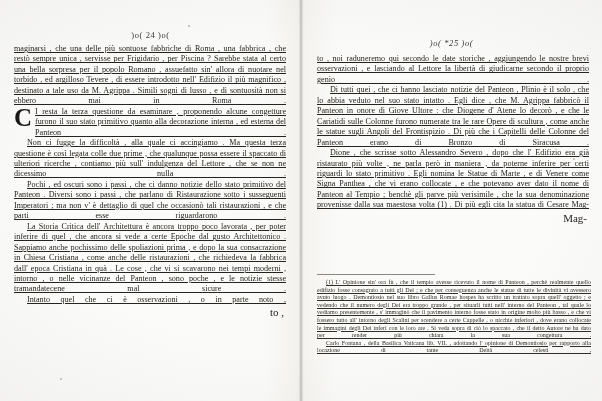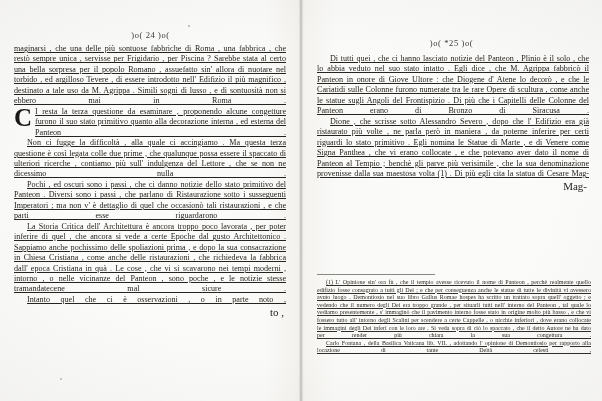--- a/index.html
+++ b/index.html
@@ -16,21 +16,21 @@
   }
   .gutter{position:absolute;left:299px;top:0;width:4px;height:401px;
     background:linear-gradient(90deg,rgba(120,116,108,0.0),rgba(120,116,108,0.38),rgba(120,116,108,0.0));}
   .page{position:absolute;top:8px;height:401px;width:301px;}
   .page.left{left:0;}
   .page.right{left:301px;}
 
   .hdr{position:absolute;width:100%;text-align:center;
        font-size:8.5px;letter-spacing:.6px;color:#3a3733;}
   .left .hdr{top:22px;}
-  .right .hdr{top:30px;}
+  .right .hdr{top:30px;font-style:italic;}
 
   .col{position:absolute;}
   .left .col{left:14px;top:36px;width:272px;}
   .right .col{left:16px;top:46px;width:272px;}
 
   p{margin:0;font-size:8.1px;line-height:10.45px;
     text-align:justify;text-align-last:justify;
     word-spacing:.4px;color:#27241f;text-decoration:underline;}
   p.ind{text-indent:13px;}
   p + p{margin-top:0;}
@@ -82,20 +82,21 @@
     </div>
 
     <div class="speck" style="left:60px;top:370px;width:2px;height:2px;"></div>
     <div class="speck" style="left:188px;top:17px;width:1.5px;height:1.5px;"></div>
   </div>
 
   <div class="page right">
     <div class="hdr">)o( *25 )o(</div>
 
     <div class="col">
+      <p>to , noi raduneremo qui secondo le date storiche , aggiungendo le nostre brevi osservazioni , e lasciando al Lettore la libertà di giudicarne secondo il proprio genio .</p>
       <p class="ind">Di tutti quei , che ci hanno lasciato notizie del Panteon , Plinio è il solo , che lo abbia veduto nel suo stato intatto . Egli dice , che M. Agrippa fabbricò il Panteon in onore di Giove Ultore : che Diogene d' Atene lo decorò , e che le Cariatidi sulle Colonne furono numerate tra le rare Opere di scultura , come anche le statue sugli Angoli del Frontispizio . Di più che i Capitelli delle Colonne del Panteon erano di Bronzo di Siracusa .</p>
       <p class="ind">Dione , che scrisse sotto Alessandro Severo , dopo che l' Edifizio era già ristaurato più volte , ne parla però in maniera , da poterne inferire per certi riguardi lo stato primitivo . Egli nomina le Statue di Marte , e di Venere come Signa Panthea , che vi erano collocate , e che potevano aver dato il nome di Panteon al Tempio ; benchè gli parve più verisimile , che la sua denominazione provenisse dalla sua maestosa volta (1) . Di più egli cita la statua di Cesare Mag-</p>
       <div class="catch">Mag-</div>
     </div>
 
     <div class="fnrule"></div>
     <div class="fnote">
       <p class="ind">(1) L' Opinione sin' ora fù , che il tempio avesse ricevuto il nome di Panteon , perchè realmente quello edifizio fosse consagrato a tutti gli Dei ; e che per conseguenza anche le statue di tutte le divinità vi avessero avuto luogo . Demontiosio nel suo libro Gallus Romae hospes ha scritto un trattato sopra quell' oggetto ; e vedendo che il numero degli Dei era troppo grande , per situarli tutti nell' interno del Panteon , tal quale lo vediamo presentemente , s' immaginò che il pavimento interno fosse stato in origine molto più basso , e che vi fossero tutto all' intorno degli Scalini per scendere a certe Cappelle , o nicchie inferiori , dove erano collocate le immagini degli Dei inferi con le loro are . Si veda sopra di ciò lo spaccato , che il detto Autore ne ha dato per render più chiara la sua congettura .</p>
       <p class="ind">Carlo Fontana , della Basilica Vaticana lib. VII. , adottando l' opinione di Demontiosio per rapporto alla locazione di tante Deità celesti ,</p>
     </div>

